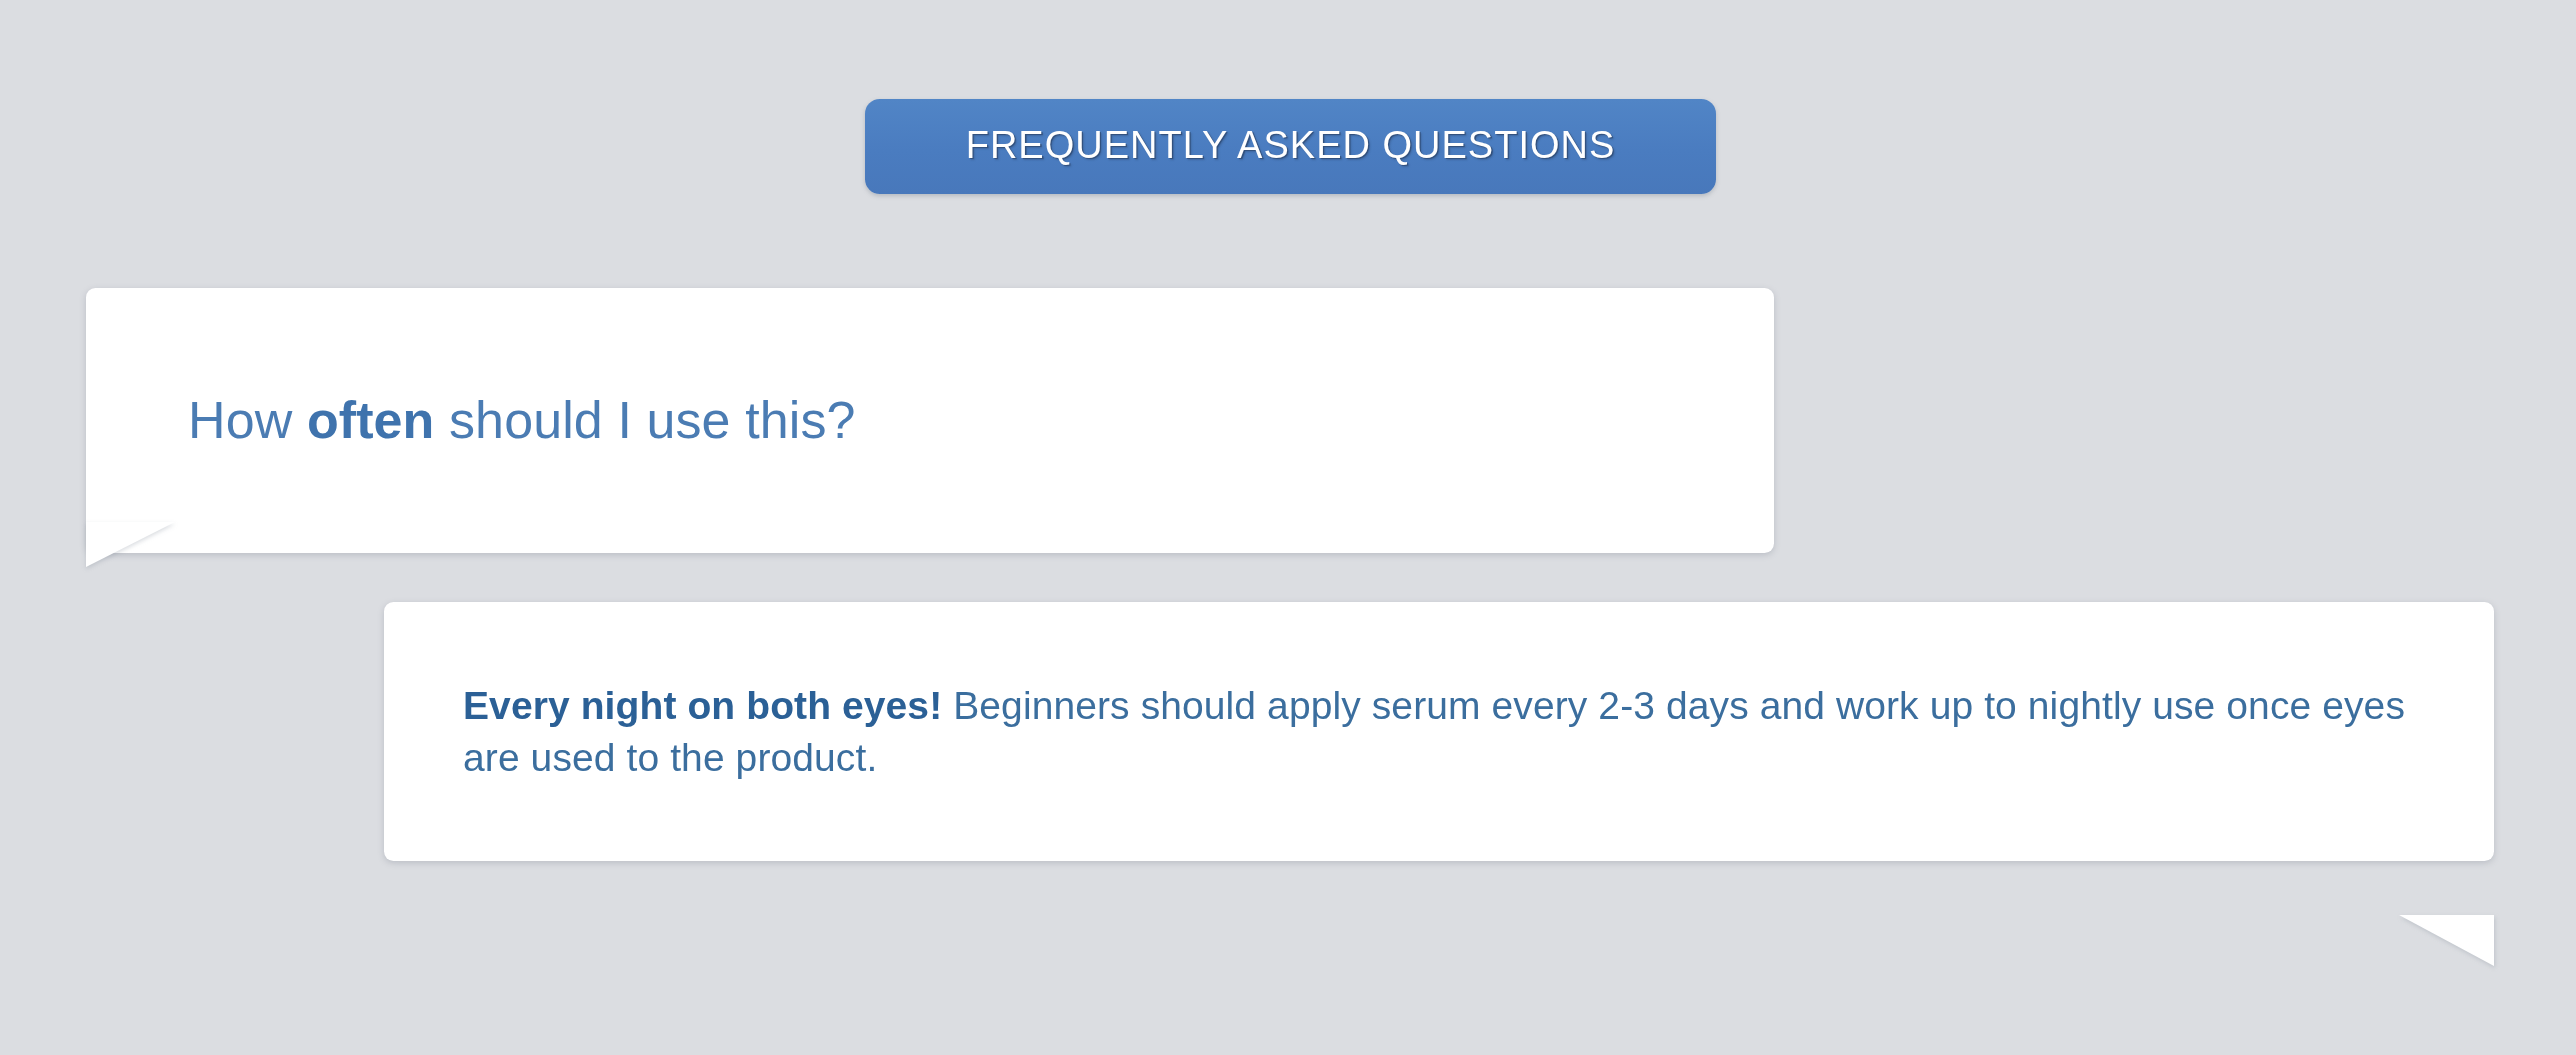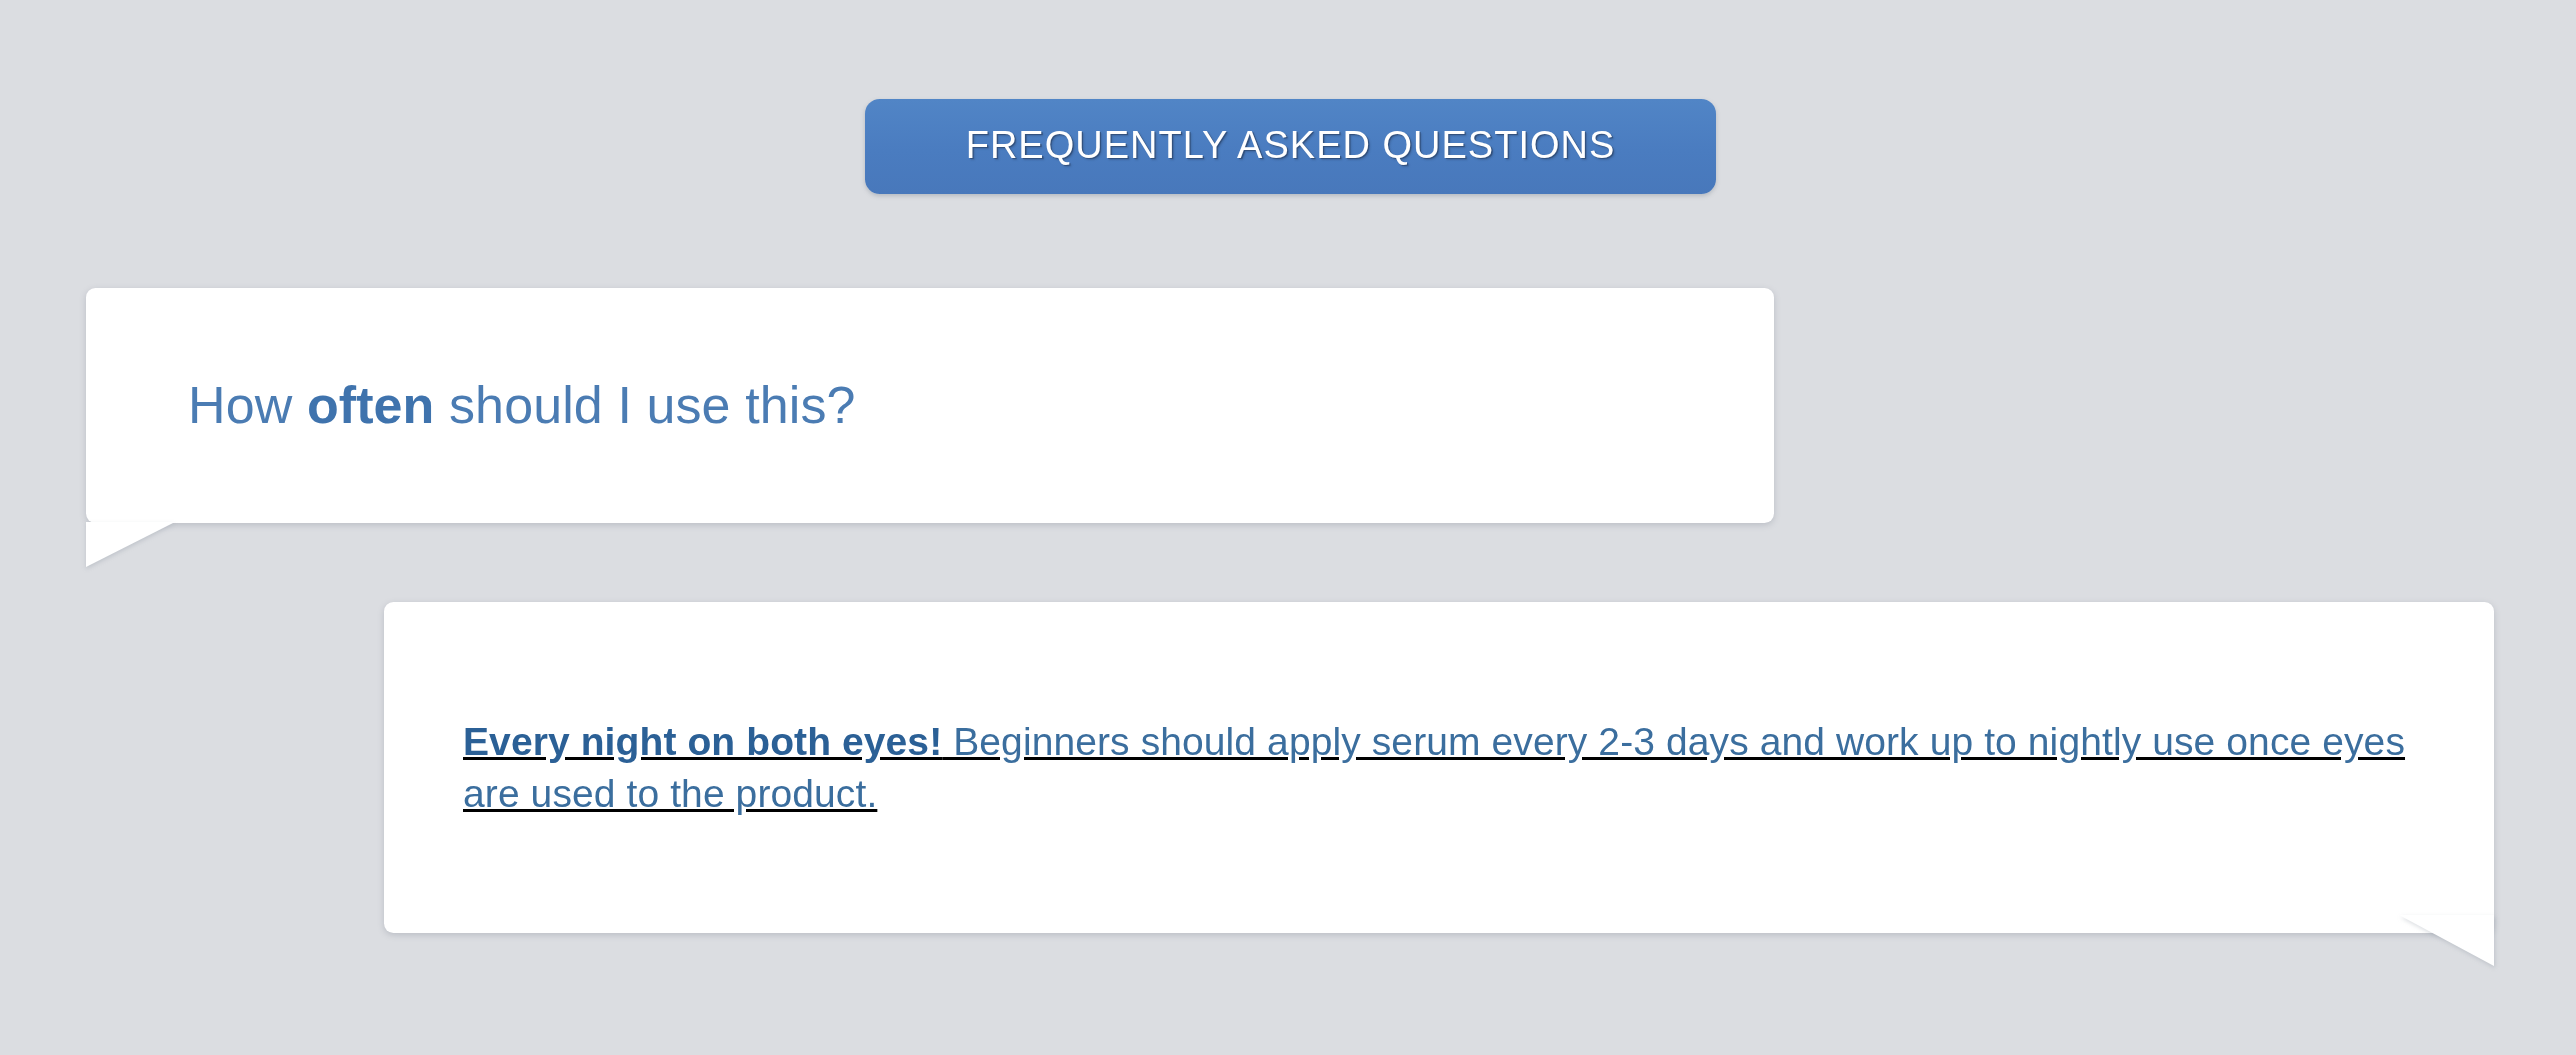--- a/index.html
+++ b/index.html
@@ -58,21 +58,21 @@
     border-radius: 9.4px;
     box-shadow: 0 2px 6px rgba(120,128,142,0.33);
     box-sizing: border-box;
   }
 
   
   #question-bubble {
     left: 86px;
     top: 288px;
     width: 1688px;
-    height: 235px;
+    height: 265px;
     display: flex;
     align-items: center;
   }
   
   #question-bubble .tail-q {
     position: absolute;
     left: 0px;
     top: 234px;
     width: 0;
     height: 0;
@@ -94,24 +94,23 @@
   #question-text .strong {
     font-weight: 700;
     color: #3f73ad;
   }
 
   
   #answer-bubble {
     left: 384px;
     top: 602px;
     width: 2110px;
-    height: 331px;
+    height: 259px;
     display: flex;
     align-items: center;
-    text-decoration: underline;
   }
   
   #answer-bubble .tail-a {
     position: absolute;
     right: 0px;
     top: 313px;
     width: 0;
     height: 0;
     border-left: 95px solid transparent;
     border-right: 0px solid transparent;

